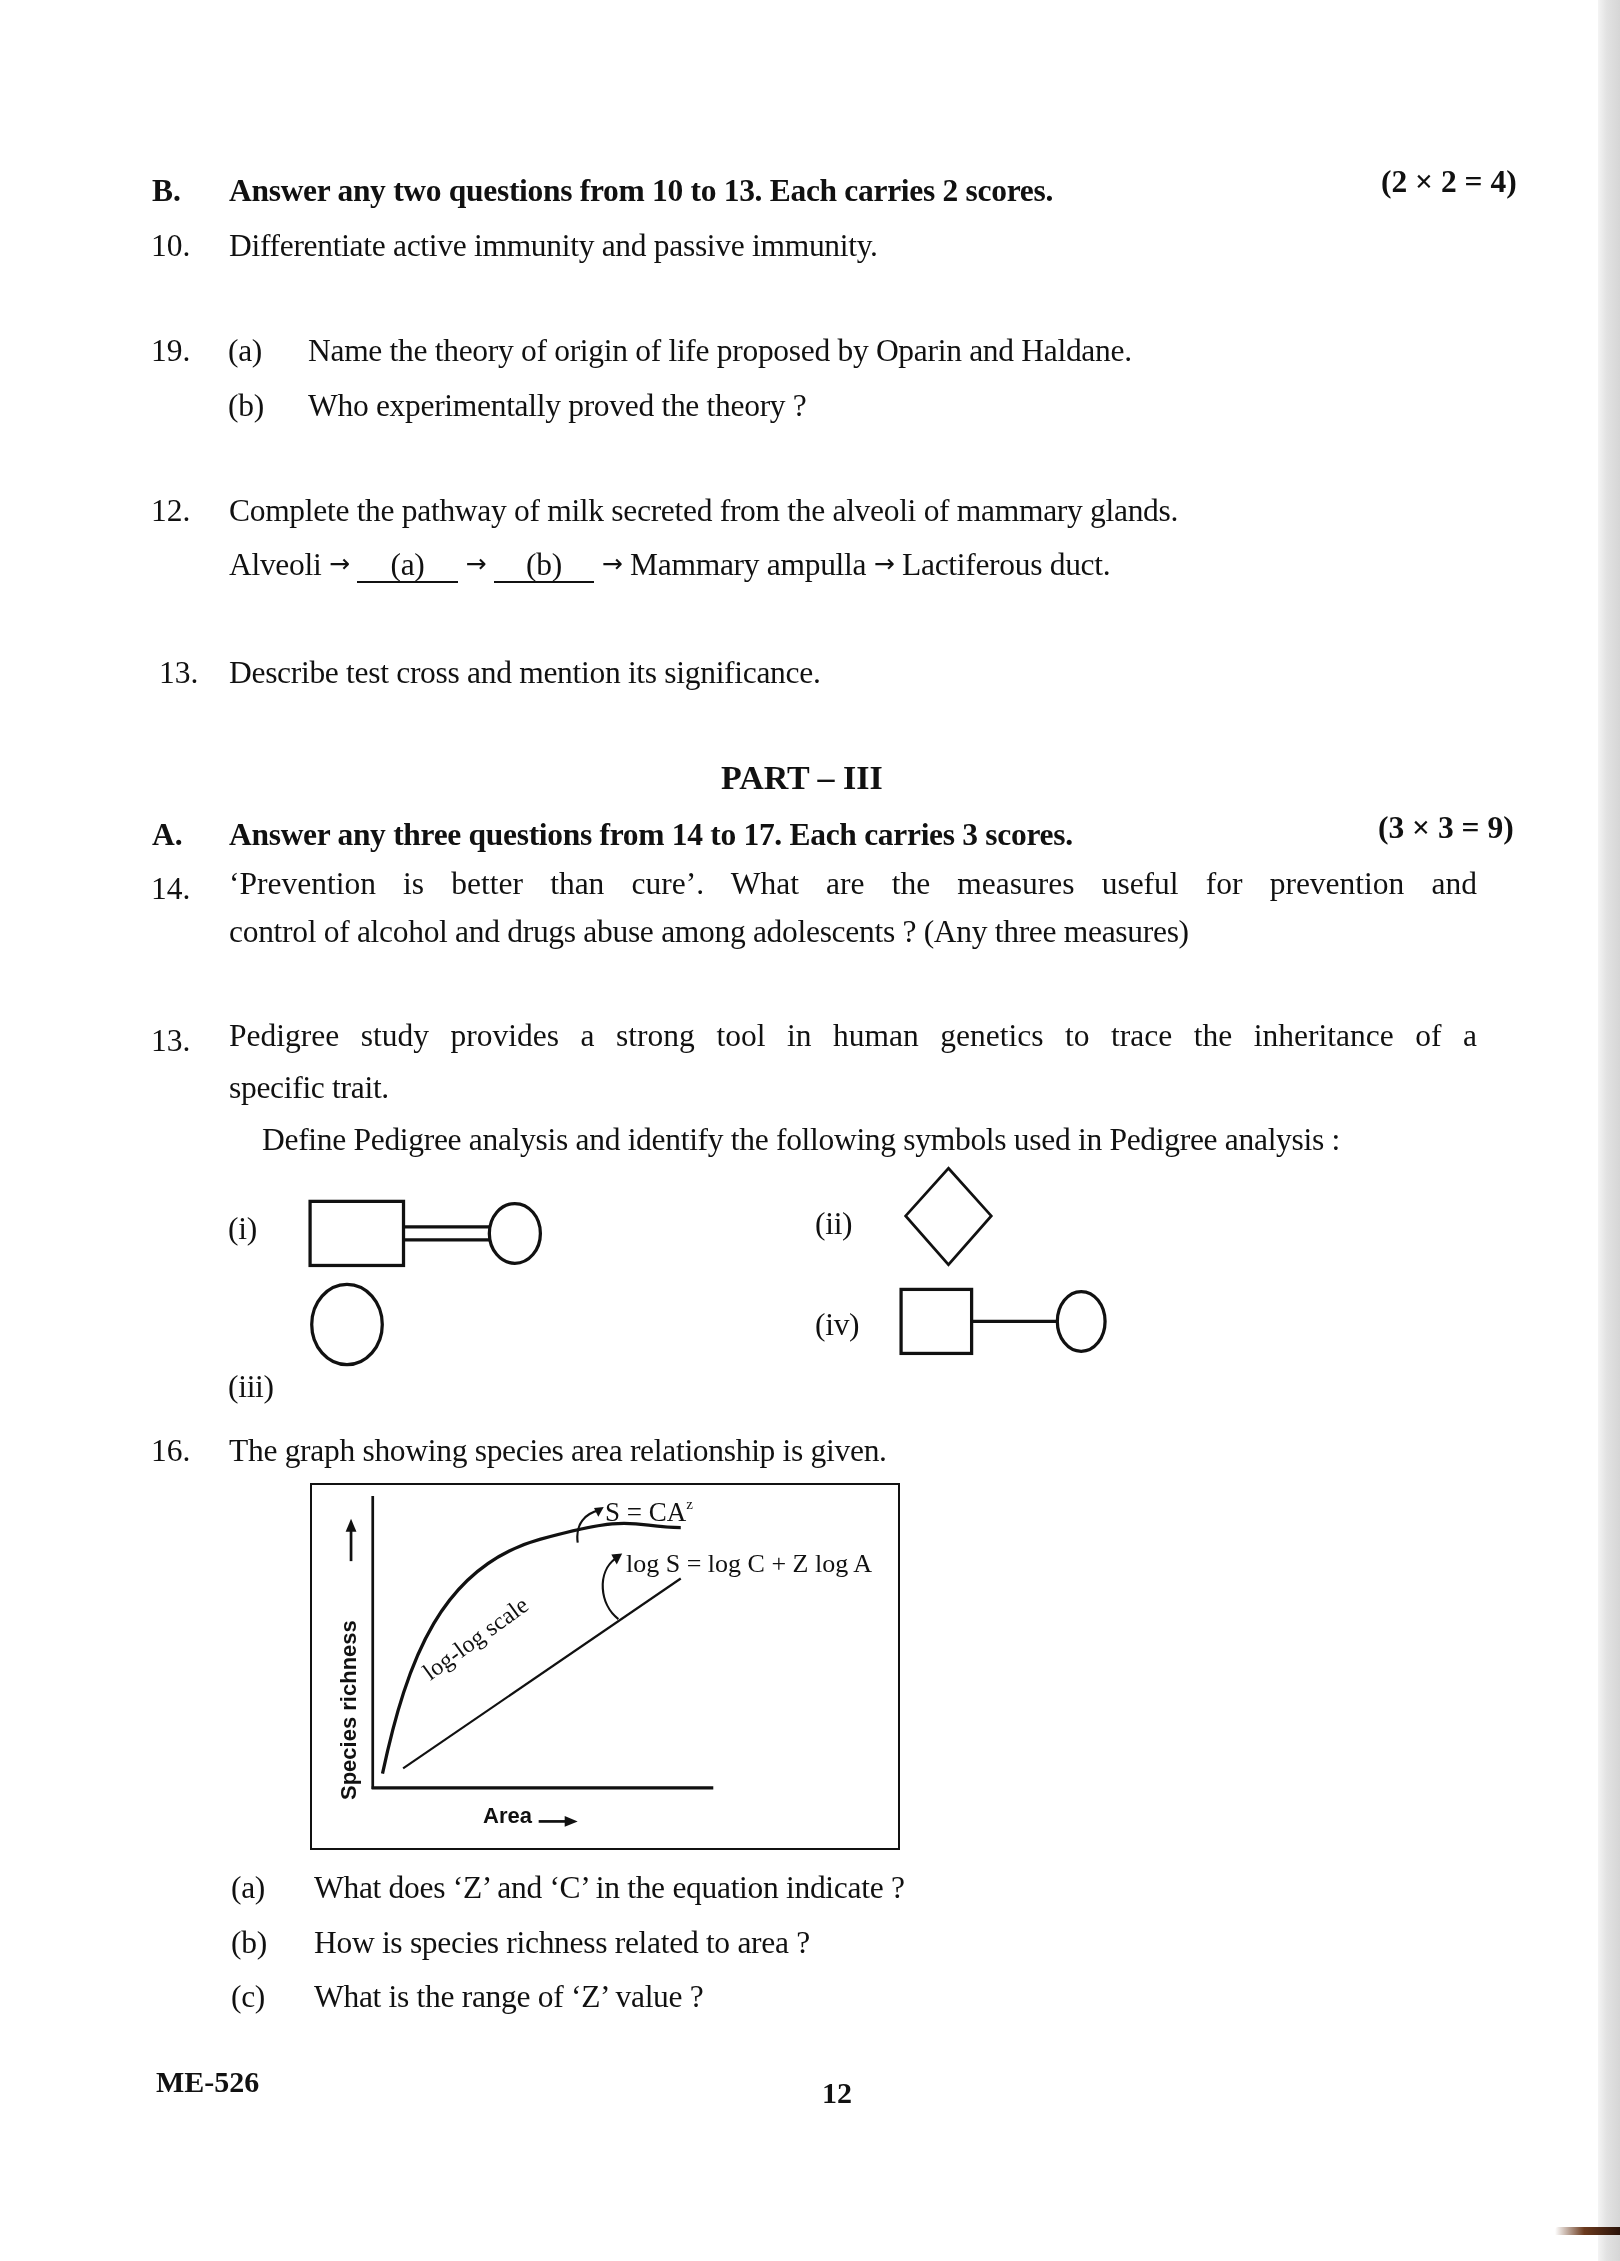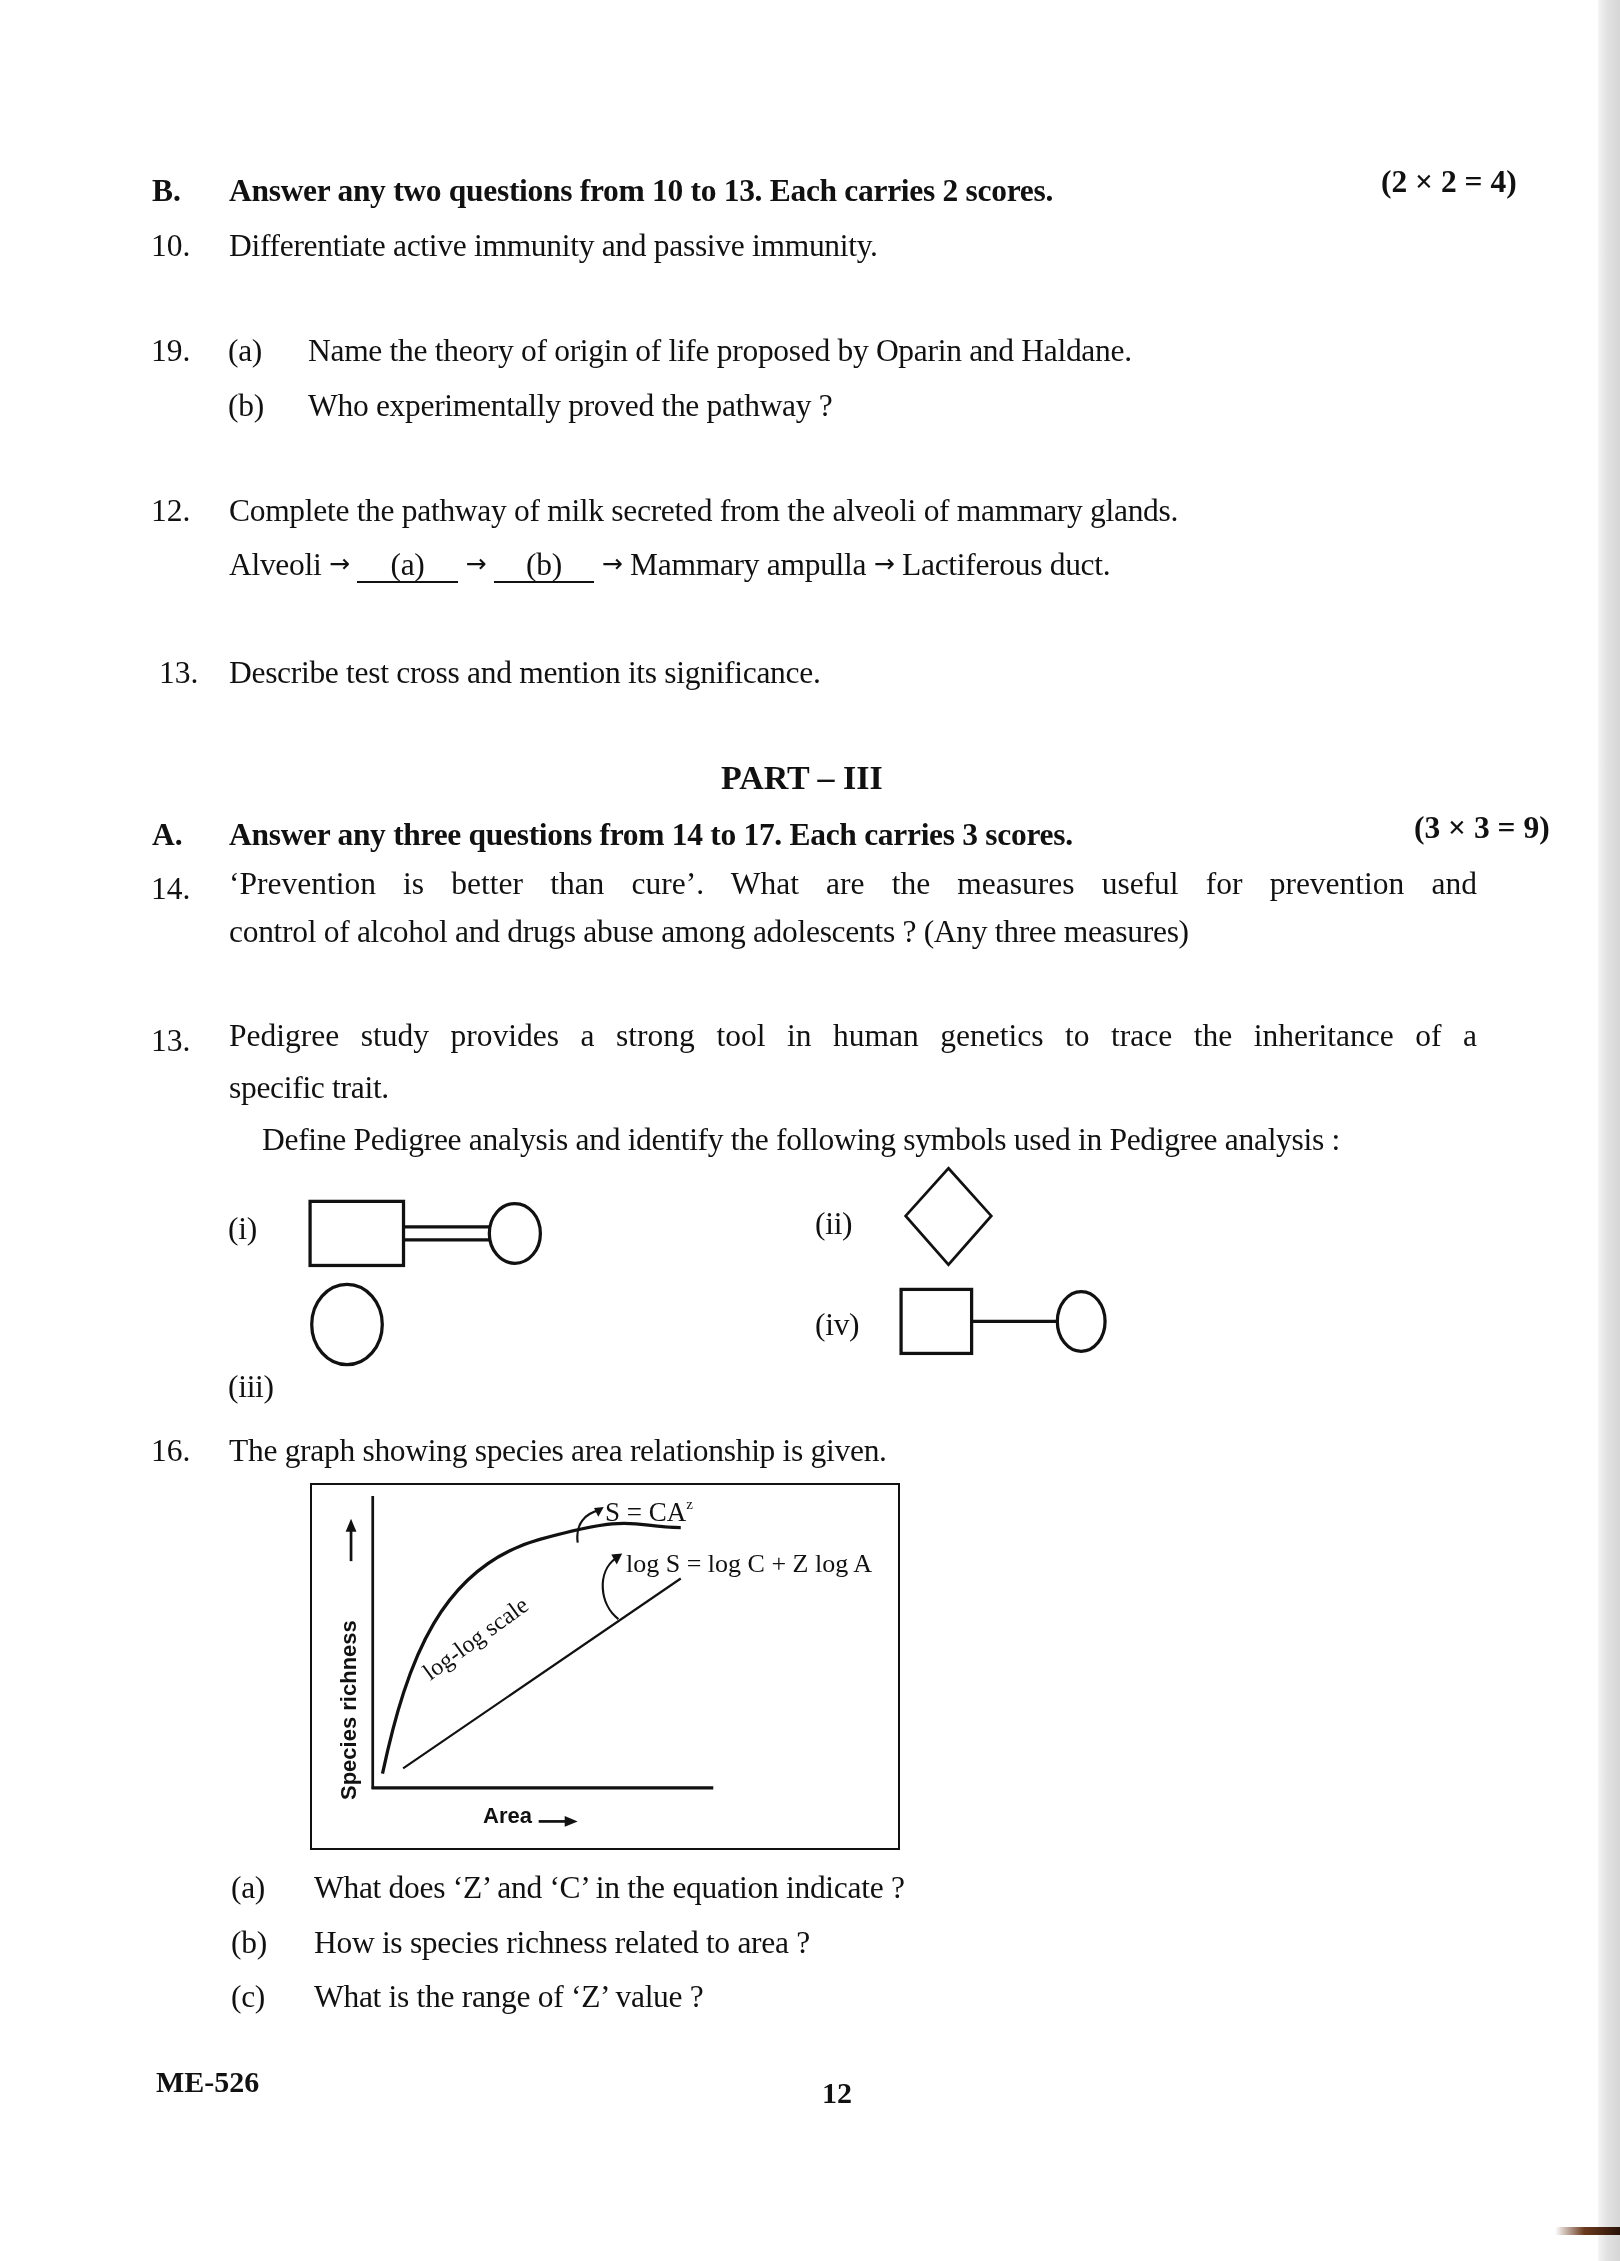--- a/index.html
+++ b/index.html
@@ -50,42 +50,42 @@
 <div>
   <span class="num" style="left:151px; top:230px;">10.</span>
   <span class="t" style="left:229px; top:230px;">Differentiate active immunity and passive immunity.</span>
 </div>
 
 <div>
   <span class="num" style="left:151px; top:335px;">19.</span>
   <span class="t" style="left:228px; top:335px;">(a)</span>
   <span class="t" style="left:308px; top:335px;">Name the theory of origin of life proposed by Oparin and Haldane.</span>
   <span class="t" style="left:228px; top:390px;">(b)</span>
-  <span class="t" style="left:308px; top:390px;">Who experimentally proved the pathway ?</span>
+  <span class="t" style="left:308px; top:390px;">Who experimentally proved the theory ?</span>
 </div>
 
 <div>
   <span class="num" style="left:151px; top:495px;">12.</span>
   <span class="t" style="left:229px; top:495px;">Complete the pathway of milk secreted from the alveoli of mammary glands.</span>
   <div class="t" style="left:229px; top:549px;">
     <span>Alveoli</span><span class="arrow">→</span><span class="blank" style="width:81px;">(a)</span><span class="arrow">→</span><span class="blank" style="width:81px;">(b)</span><span class="arrow">→</span><span>Mammary ampulla</span><span class="arrow">→</span><span>Lactiferous duct.</span>
   </div>
 </div>
 
 <div>
   <span class="num" style="left:159px; top:657px;">13.</span>
   <span class="t" style="left:229px; top:657px;">Describe test cross and mention its significance.</span>
 </div>
 
 <div class="center" style="top:759px; left:-16.3px;">PART – III</div>
 
 <div>
   <span class="num b" style="left:152px; top:819px;">A.</span>
   <span class="t b" style="left:229px; top:819px;">Answer any three questions from 14 to 17. Each carries 3 scores.</span>
-  <span class="score" style="left:1378px; top:812px;margin-left:36px;">(3 × 3 = 9)</span>
+  <span class="score" style="left:1378px; top:812px;">(3 × 3 = 9)</span>
 </div>
 
 <div>
   <span class="num" style="left:151px; top:873px;">14.</span>
   <span class="just" style="left:229px; top:868px; width:1248px;">‘Prevention is better than cure’. What are the measures useful for prevention and</span>
   <span class="t" style="left:229px; top:916px;">control of alcohol and drugs abuse among adolescents ? (Any three measures)</span>
 </div>
 
 <div>
   <span class="num" style="left:151px; top:1025px;">13.</span>

